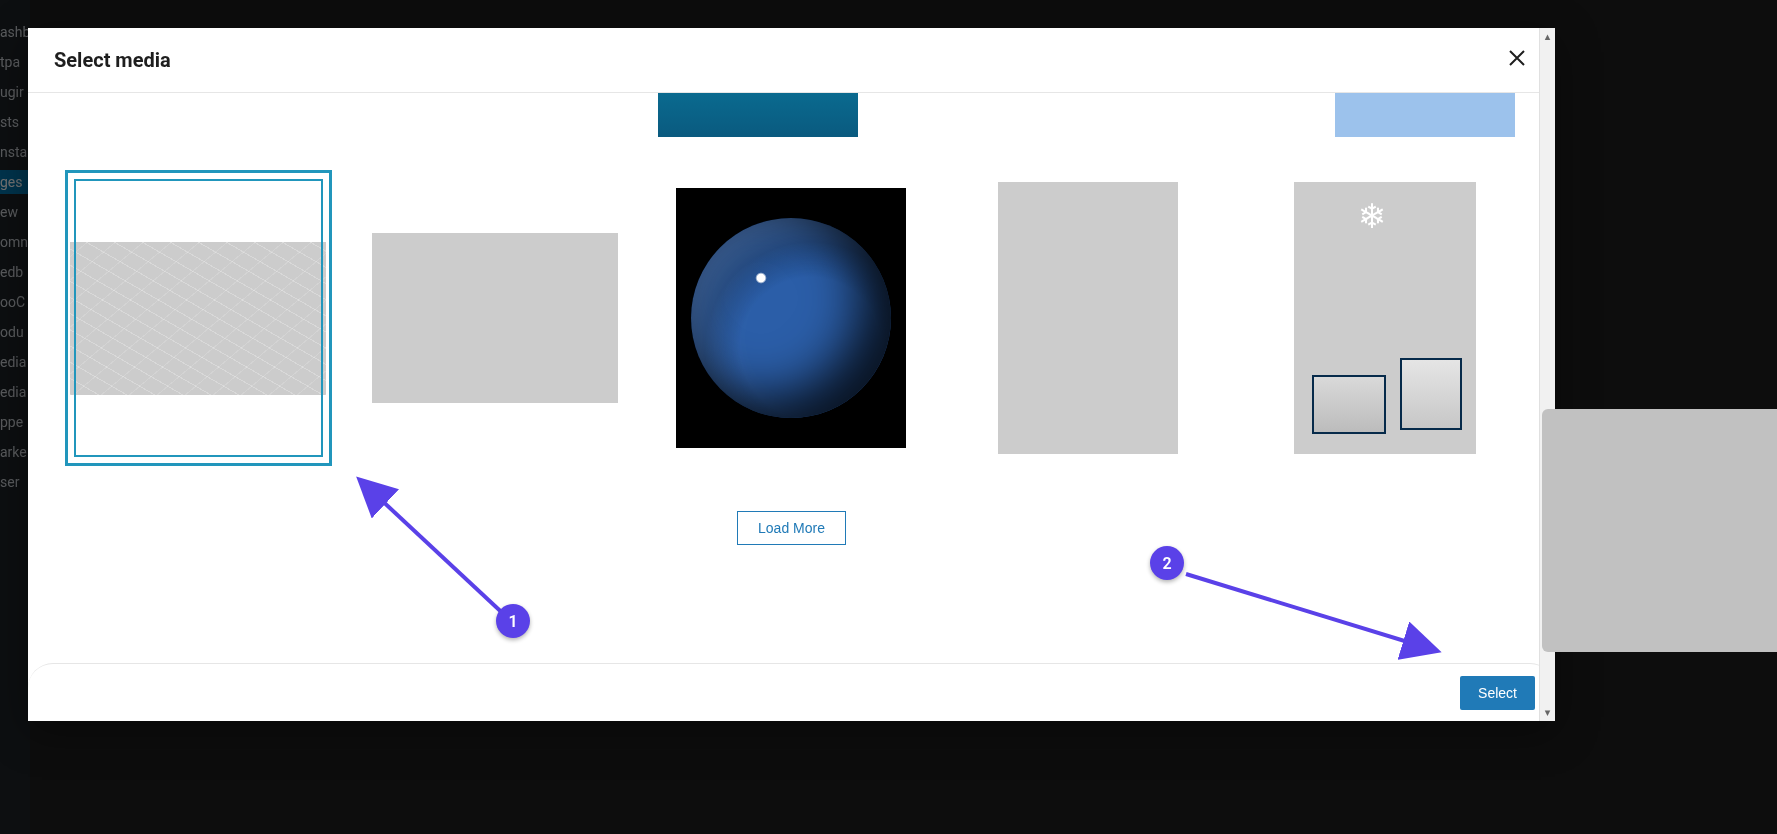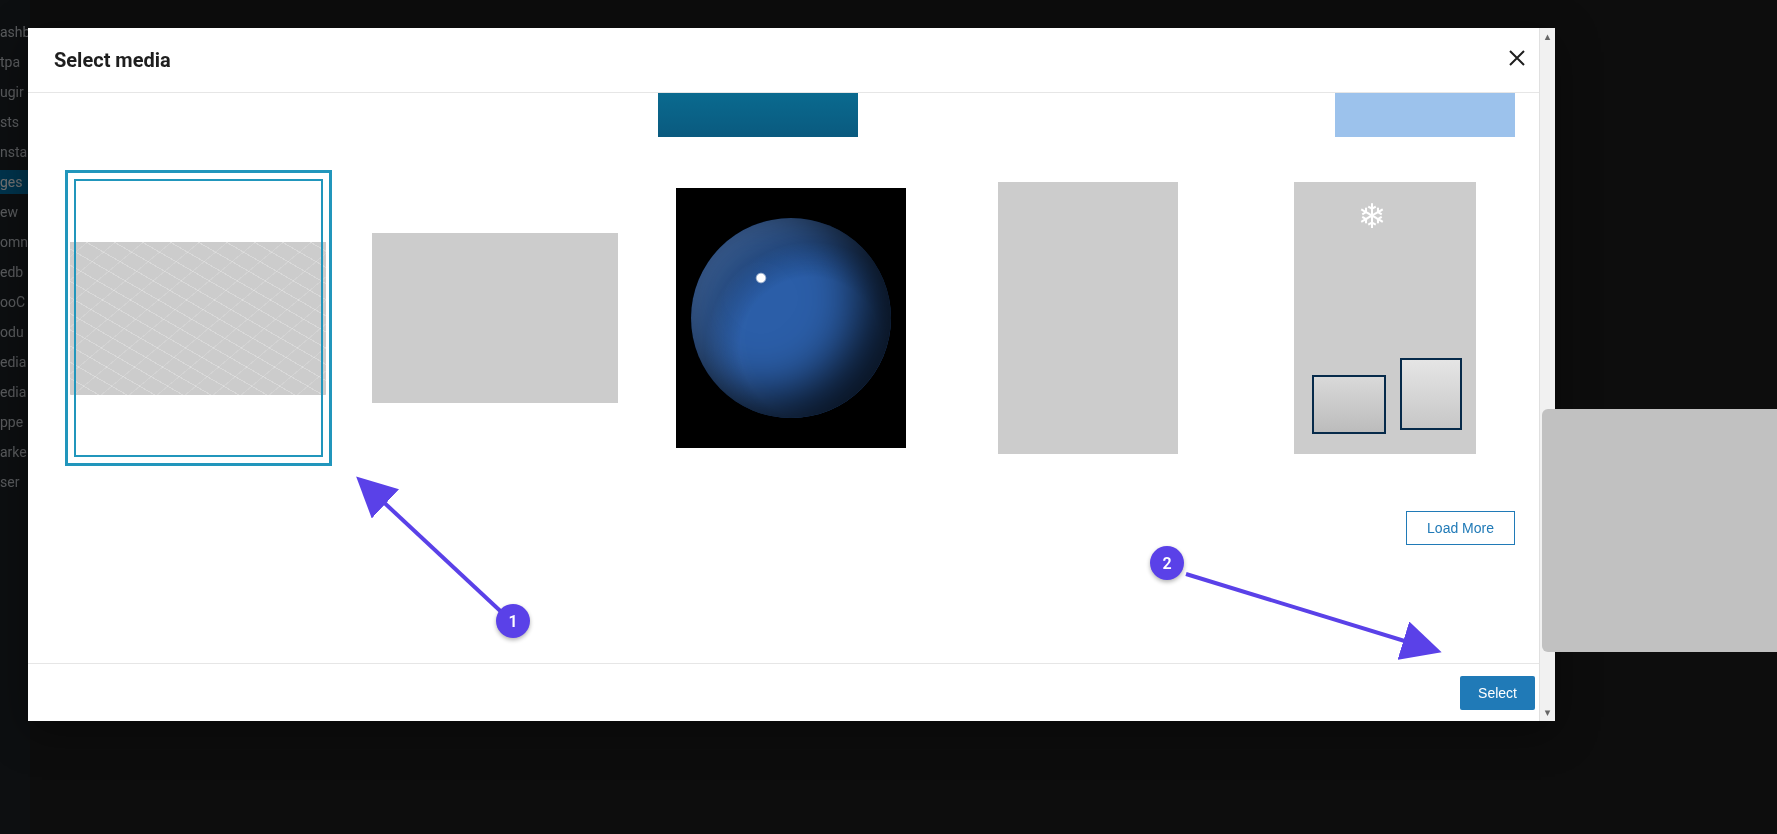--- a/index.html
+++ b/index.html
@@ -77,28 +77,28 @@
   box-shadow: inset -30px -20px 50px rgba(0,0,0,.8), inset 20px 20px 40px rgba(255,255,255,.15);}
 .dunes{ width: 180px; height: 272px; background:
   linear-gradient(180deg,#b6c9d6 0 25%,transparent 25%),
   radial-gradient(ellipse at 30% 70%, #d27a2a 0 40%, transparent 41%),
   radial-gradient(ellipse at 80% 55%, #a64e12 0 35%, transparent 36%),
   linear-gradient(180deg,#c97225 30%,#8b3f10 100%);}
 .xmas{ width: 182px; height: 272px; background:#5ac1c8; position:relative;}
 .xmas::before{content:"";position:absolute;left:18px;bottom:20px;width:70px;height:55px;background:linear-gradient(180deg,#d9d9d9,#bcbcbc);border:2px solid #062a4a;}
 .xmas::after{content:"";position:absolute;right:14px;bottom:24px;width:58px;height:68px;background:linear-gradient(180deg,#e5e5e5,#c7c7c7);border:2px solid #062a4a;}
 .snow{position:absolute;top:14px;left:64px;color:#fff;font-size:34px;}
-.load-more-row{ display:flex; justify-content:flex-end; margin-top: 48px; }
+.load-more-row{ display:flex; justify-content:center; margin-top: 48px; }
 .load-more-btn{
   border: 1px solid #207ab7; color:#207ab7; background:#fff;
   padding: 8px 20px; font-size: 14px; cursor:pointer;
 }
 .modal-footer{
   height: 58px; display:flex; align-items:center; justify-content:flex-end;
-  padding: 0 20px; border-top: 1px solid #e6e6e6;
+  padding: 0 20px; border-top: 1px solid #e6e6e6; border-radius: 25px;
 }
 .select-btn{
   background:#207ab7; color:#fff; border:none; padding: 9px 18px;
   font-size: 14px; cursor:pointer; border-radius: 2px;
 }
 
 .badge{
   position:absolute; width:34px; height:34px; border-radius:50%;
   background:#5a41e8; color:#fff; font-weight:600; font-size:16px;
   display:flex; align-items:center; justify-content:center;

